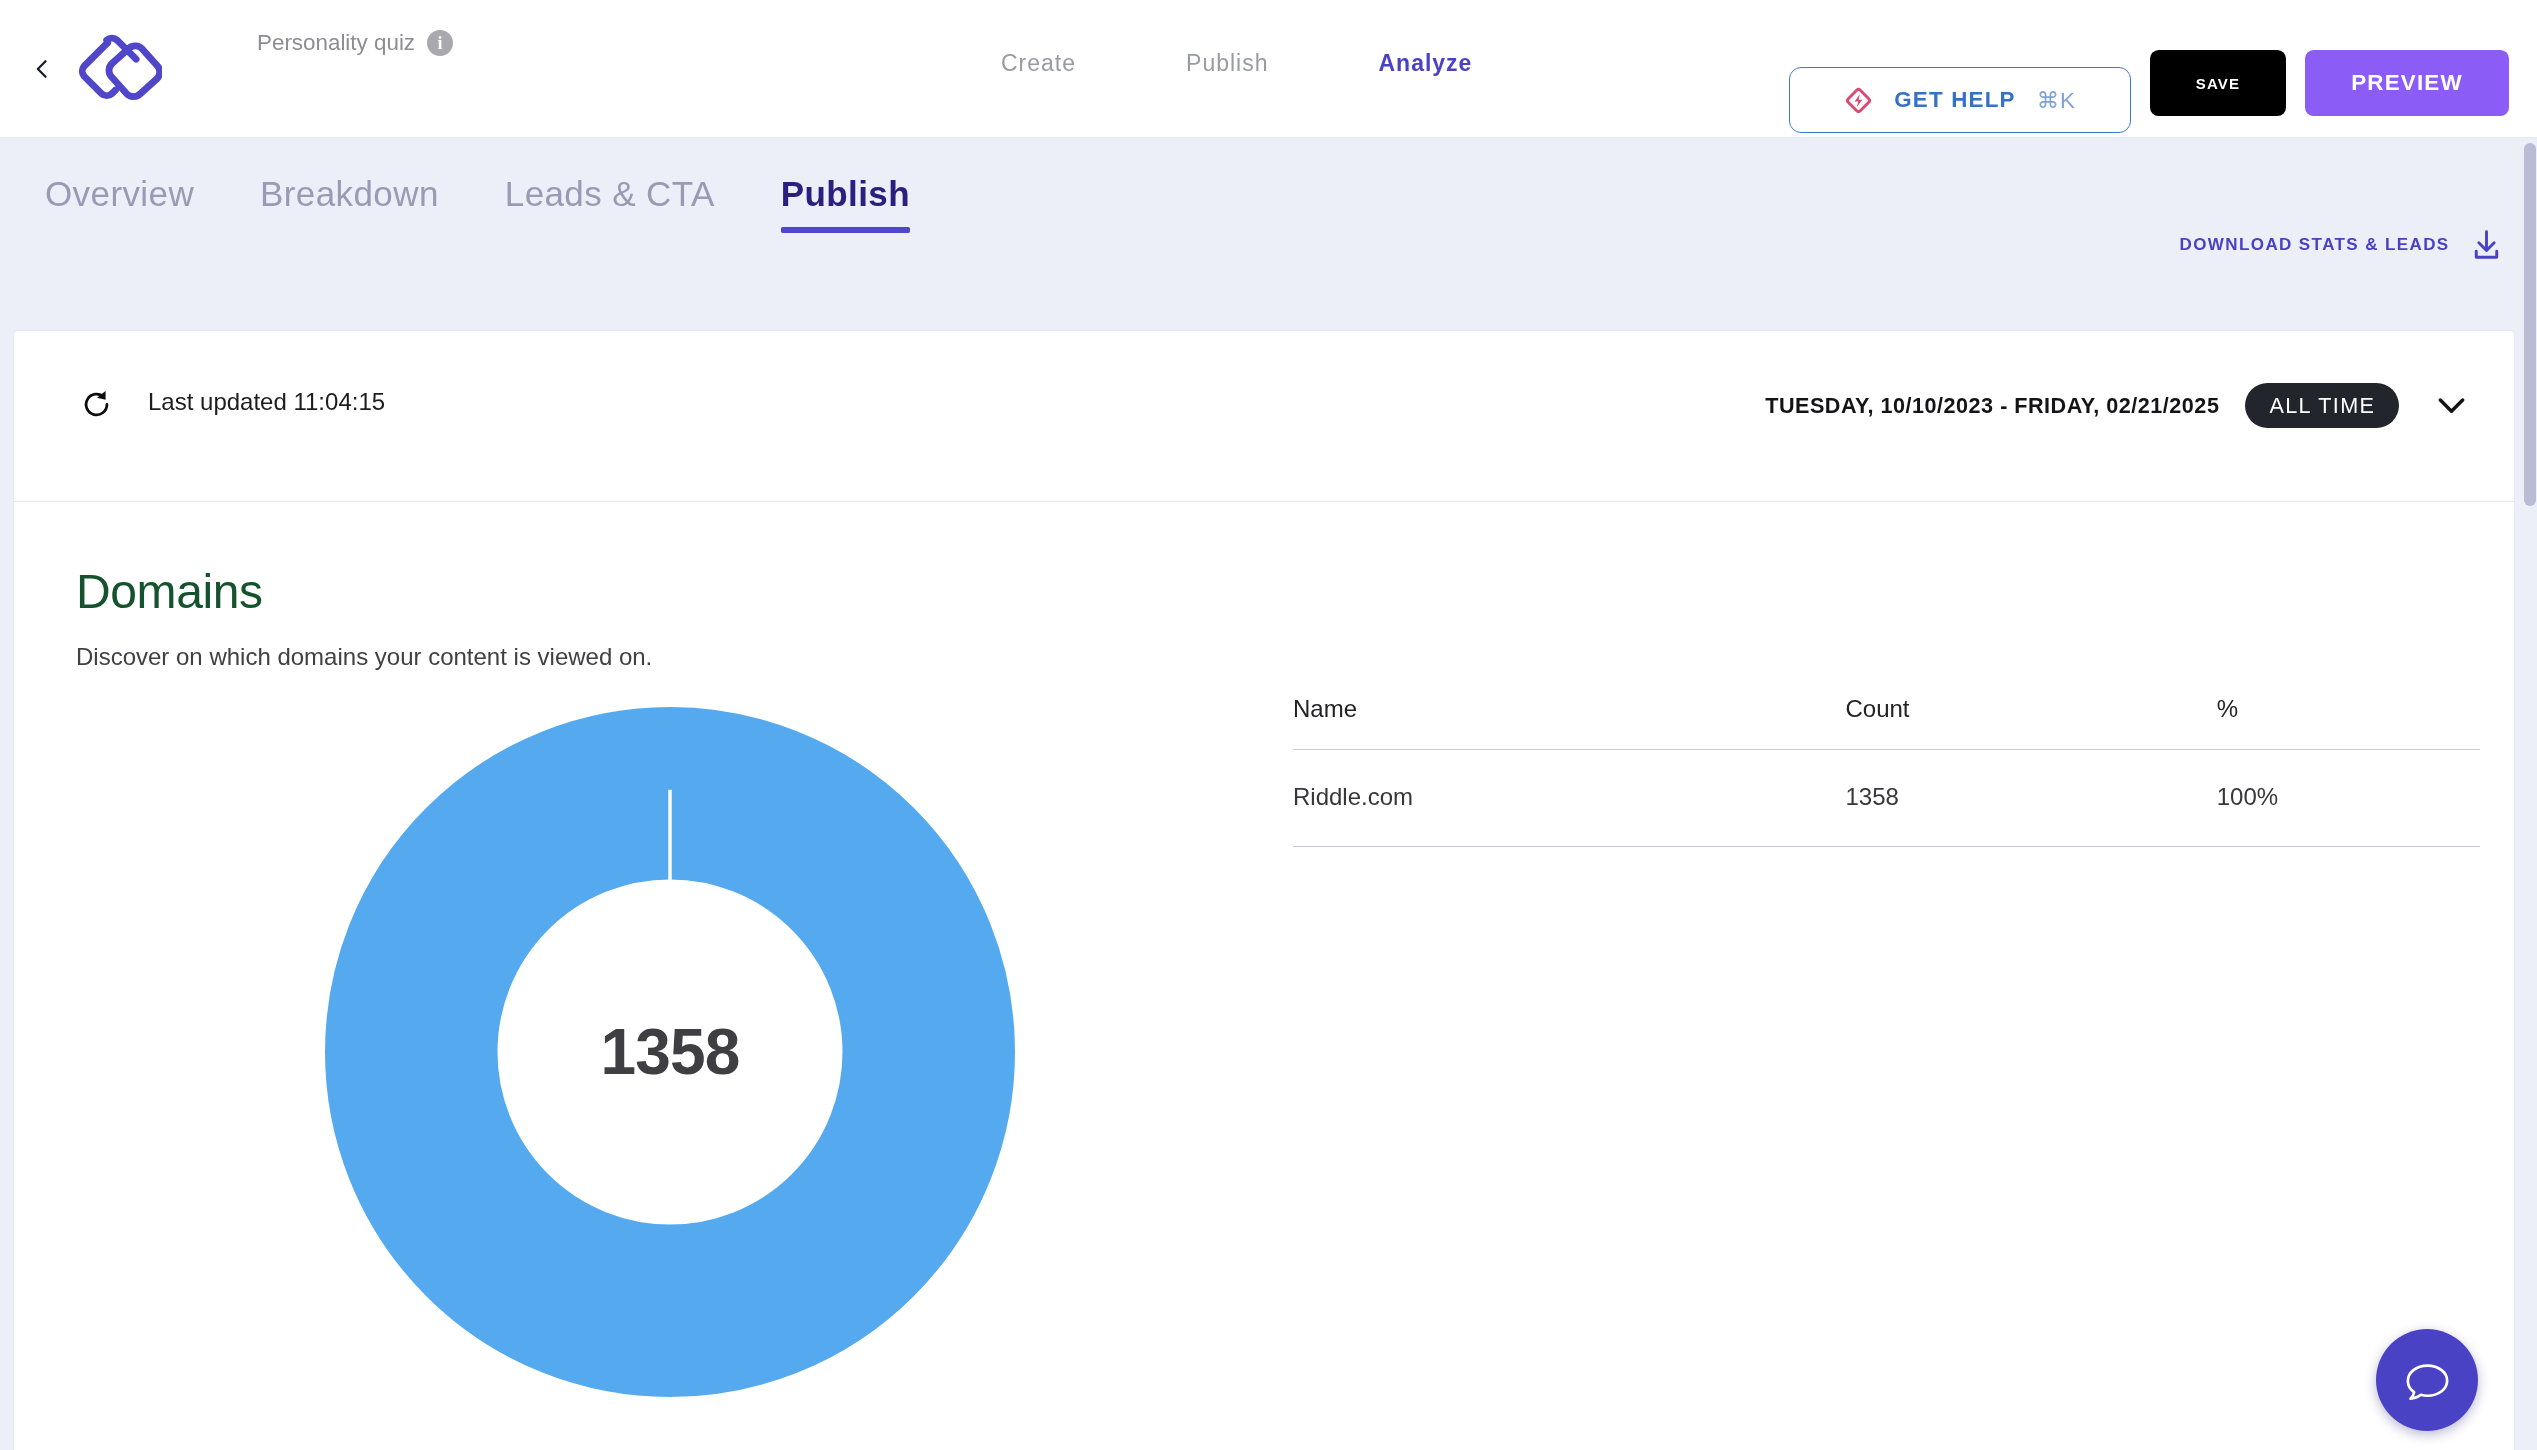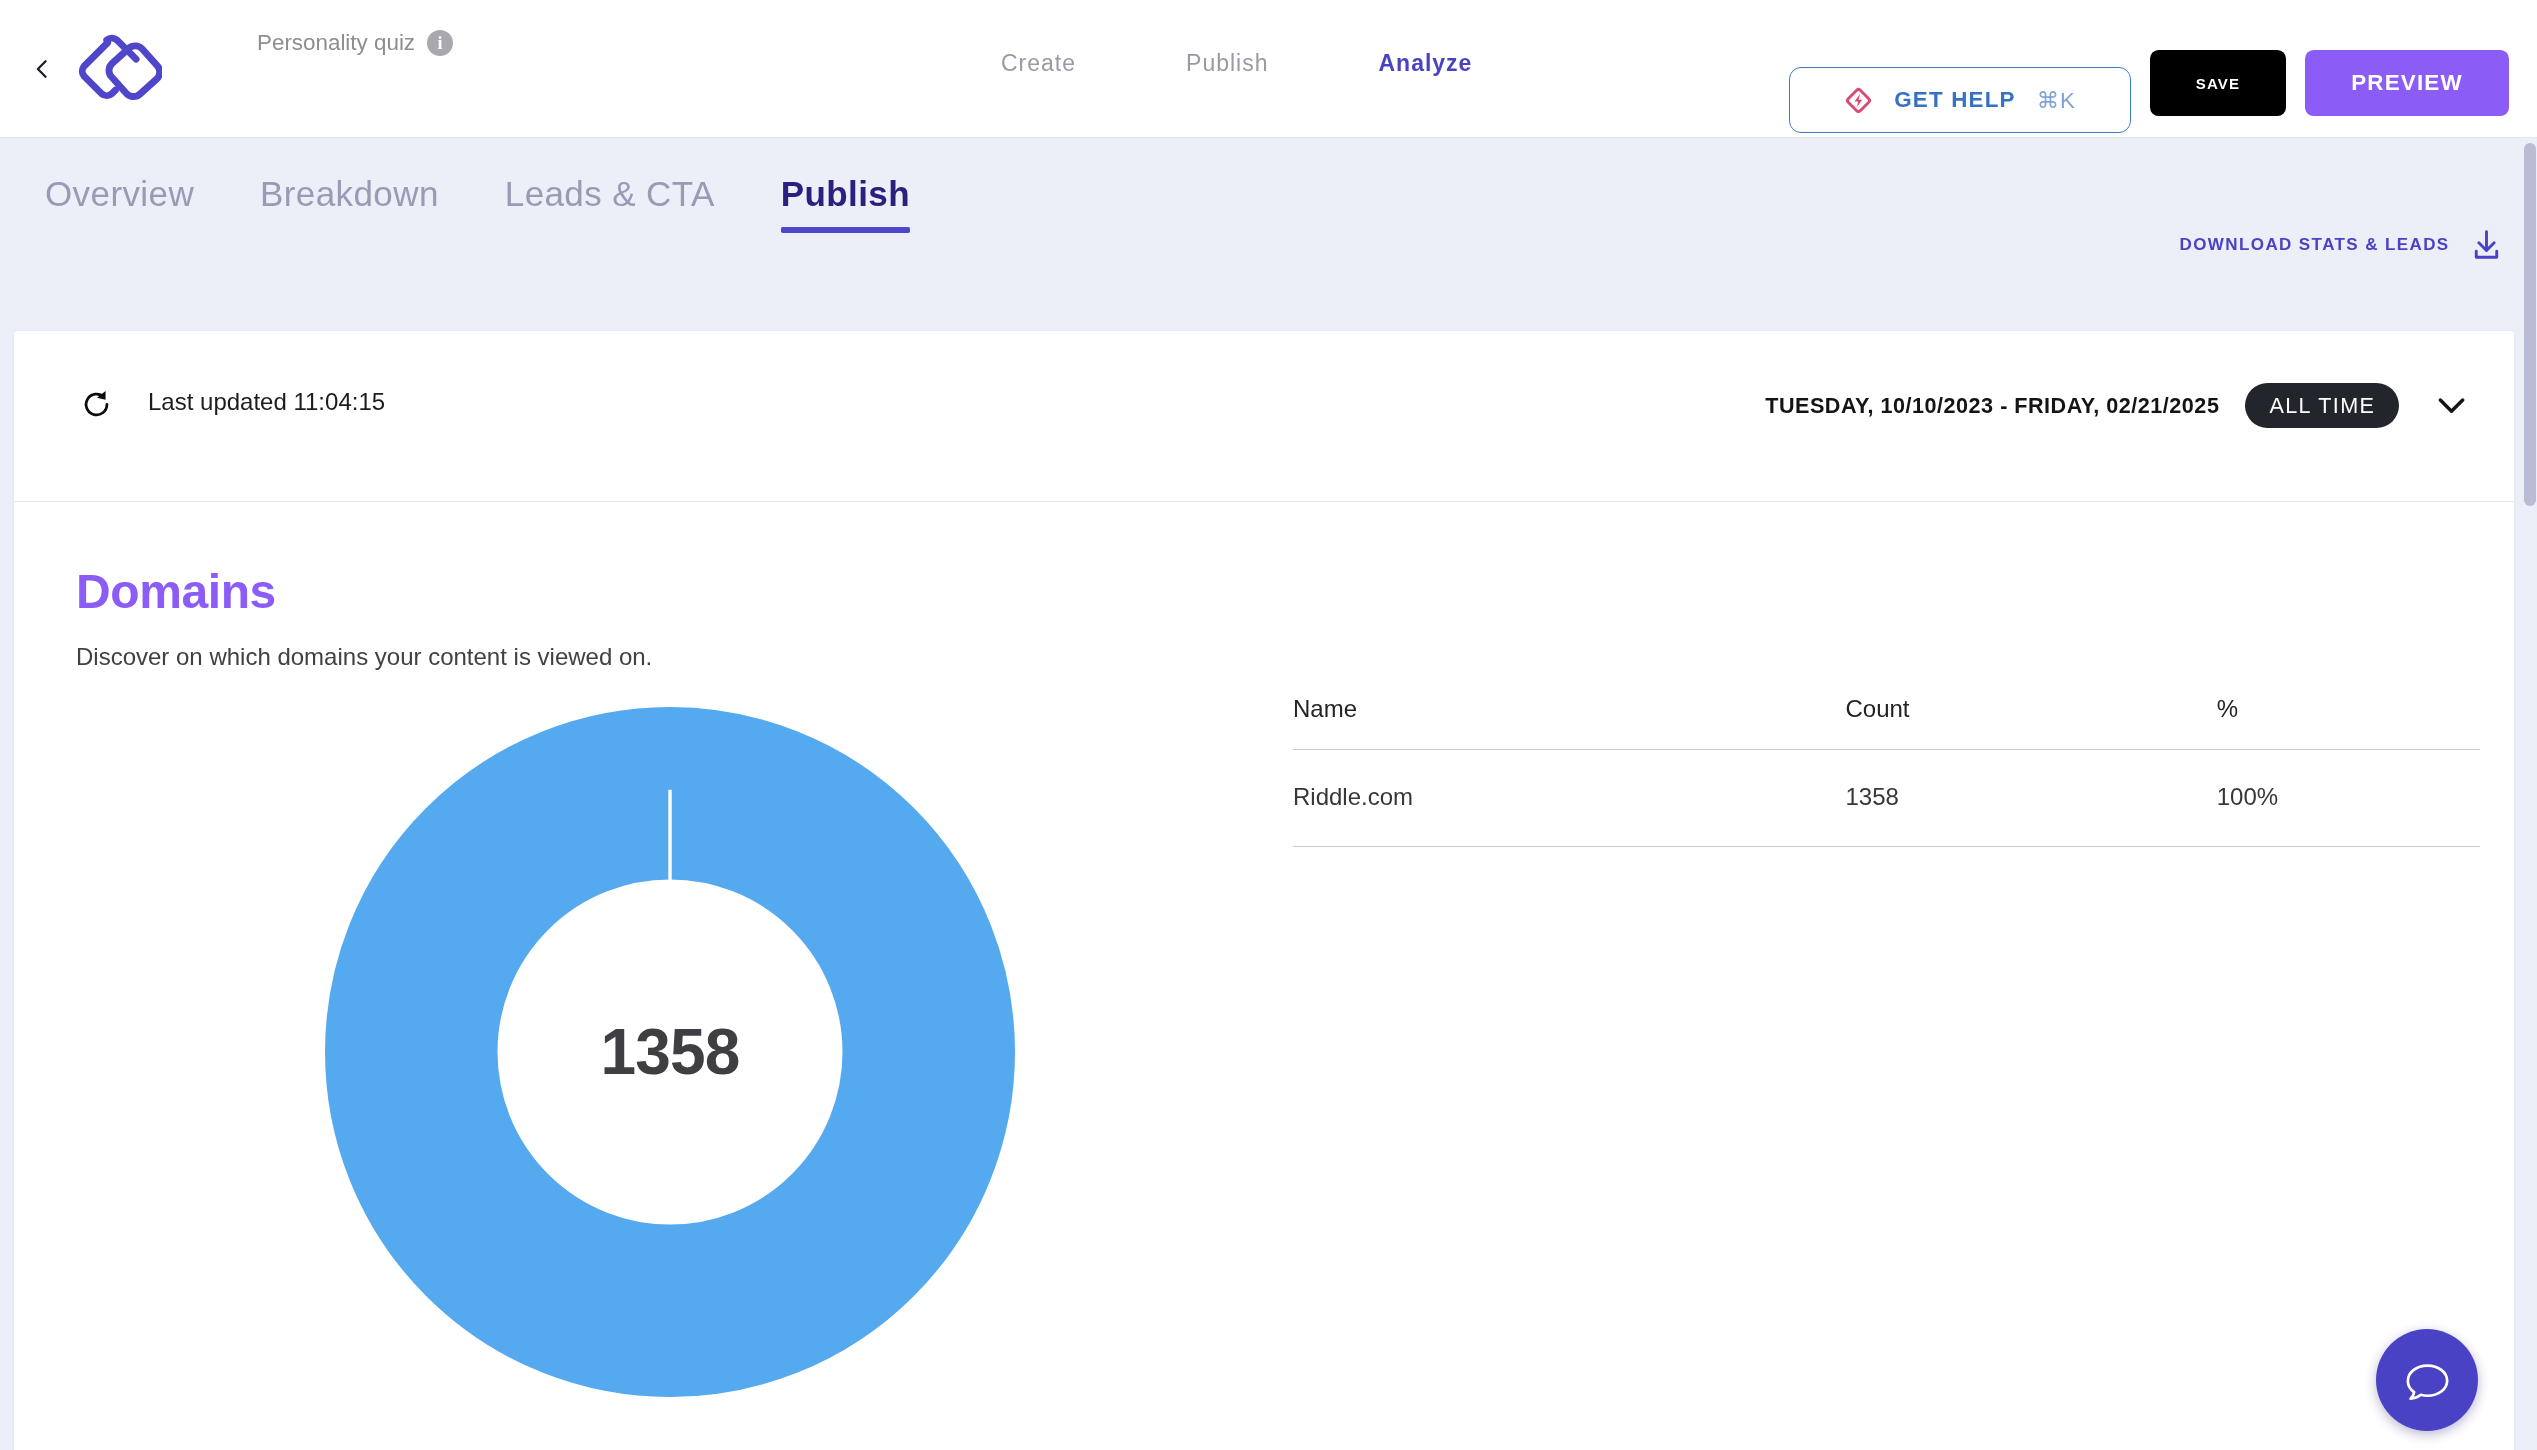--- a/index.html
+++ b/index.html
@@ -136,21 +136,21 @@
   .alltime-badge {
     background: #22262c; color: #ffffff; border-radius: 86px;
     padding: 9.5px 24px; font-size: 21.6px; letter-spacing: 1.4px;
     cursor: pointer;
   }
   .chev-down { width: 35px; height: 22.4px; cursor: pointer; margin-left: 8.6px; }
 
   
   .section { position: relative; padding: 62px 62px 0 62px; }
   .section-title {
-    font-size: 48px; font-weight: bold; color: #8b5cf6; letter-spacing: -0.4px;
+    font-size: 48px; font-weight: normal; color: #14532d; letter-spacing: -0.4px;
   }
   .section-desc { font-size: 24px; color: #404045; margin-top: 24px; }
 
   .chart-area { position: relative; height: 777px; }
 
   .donut-wrap {
     position: absolute; left: 249px; top: 36px;
     width: 690px; height: 690px;
   }
   .donut-center-label {

